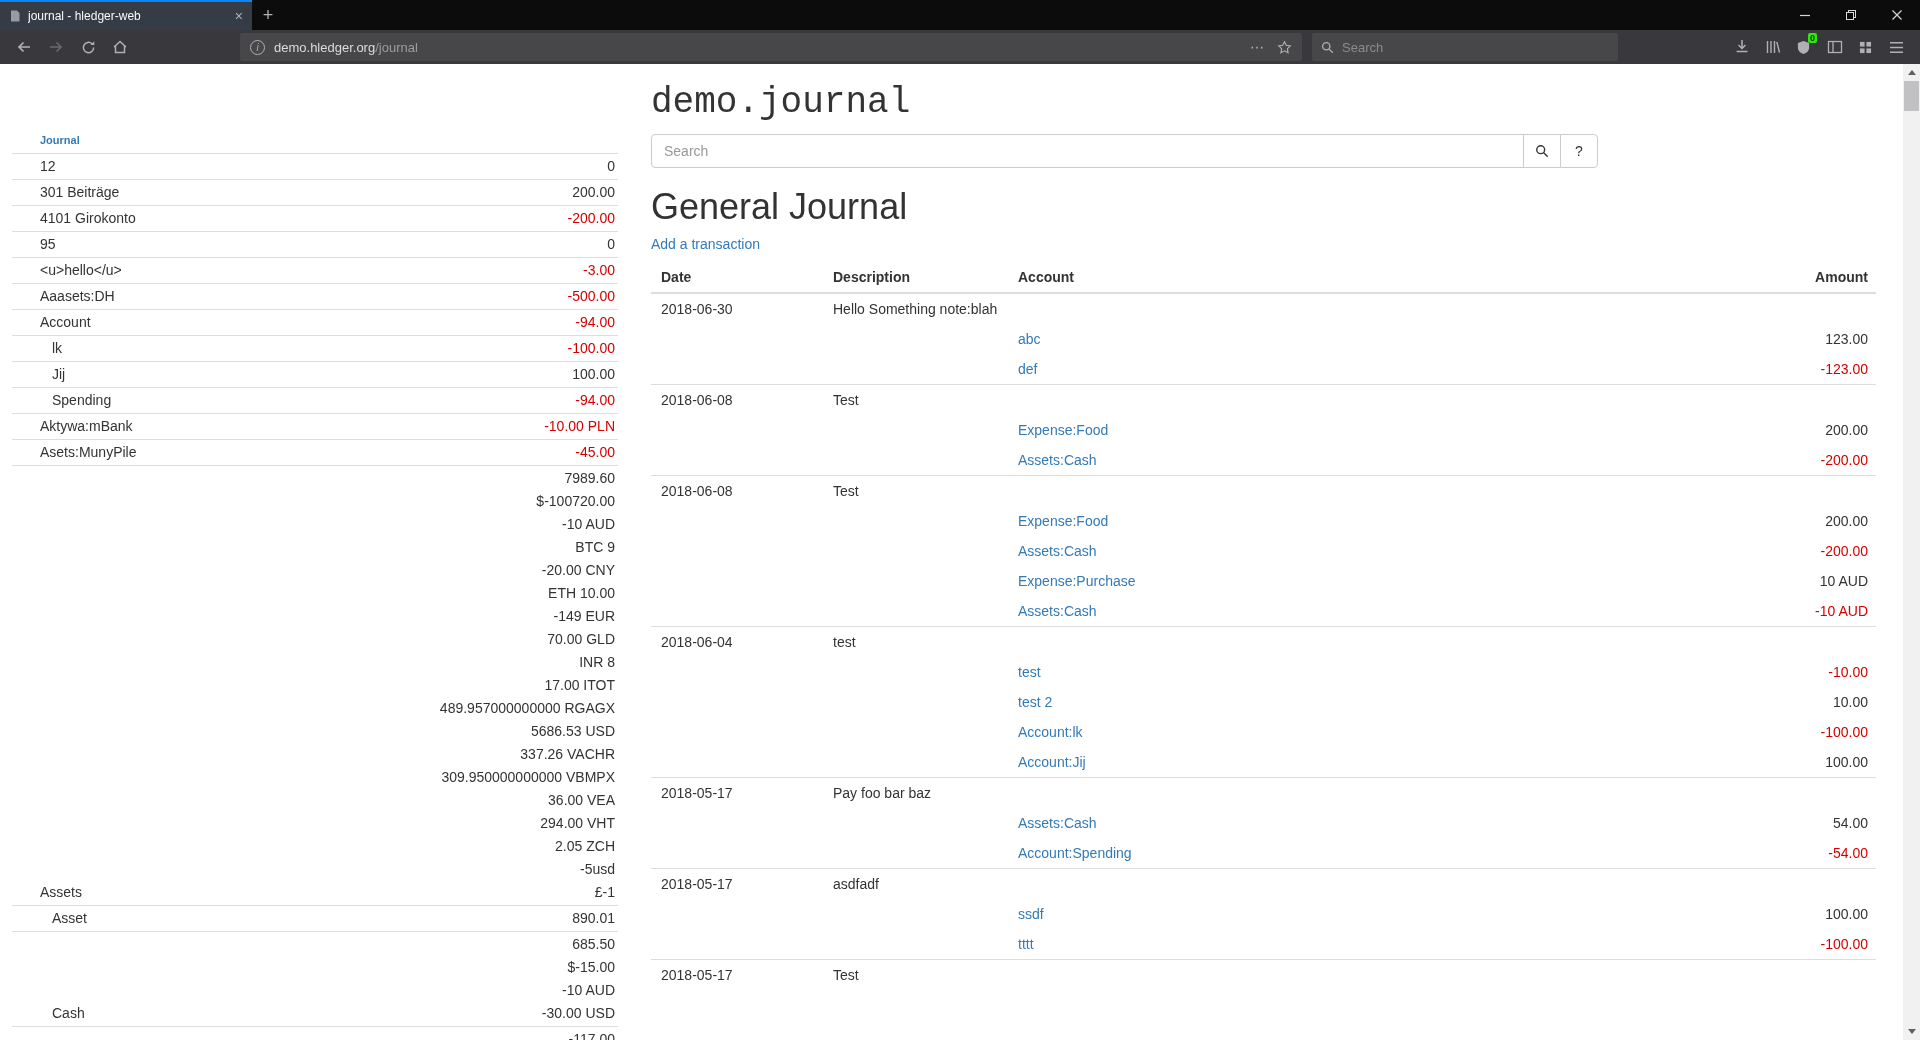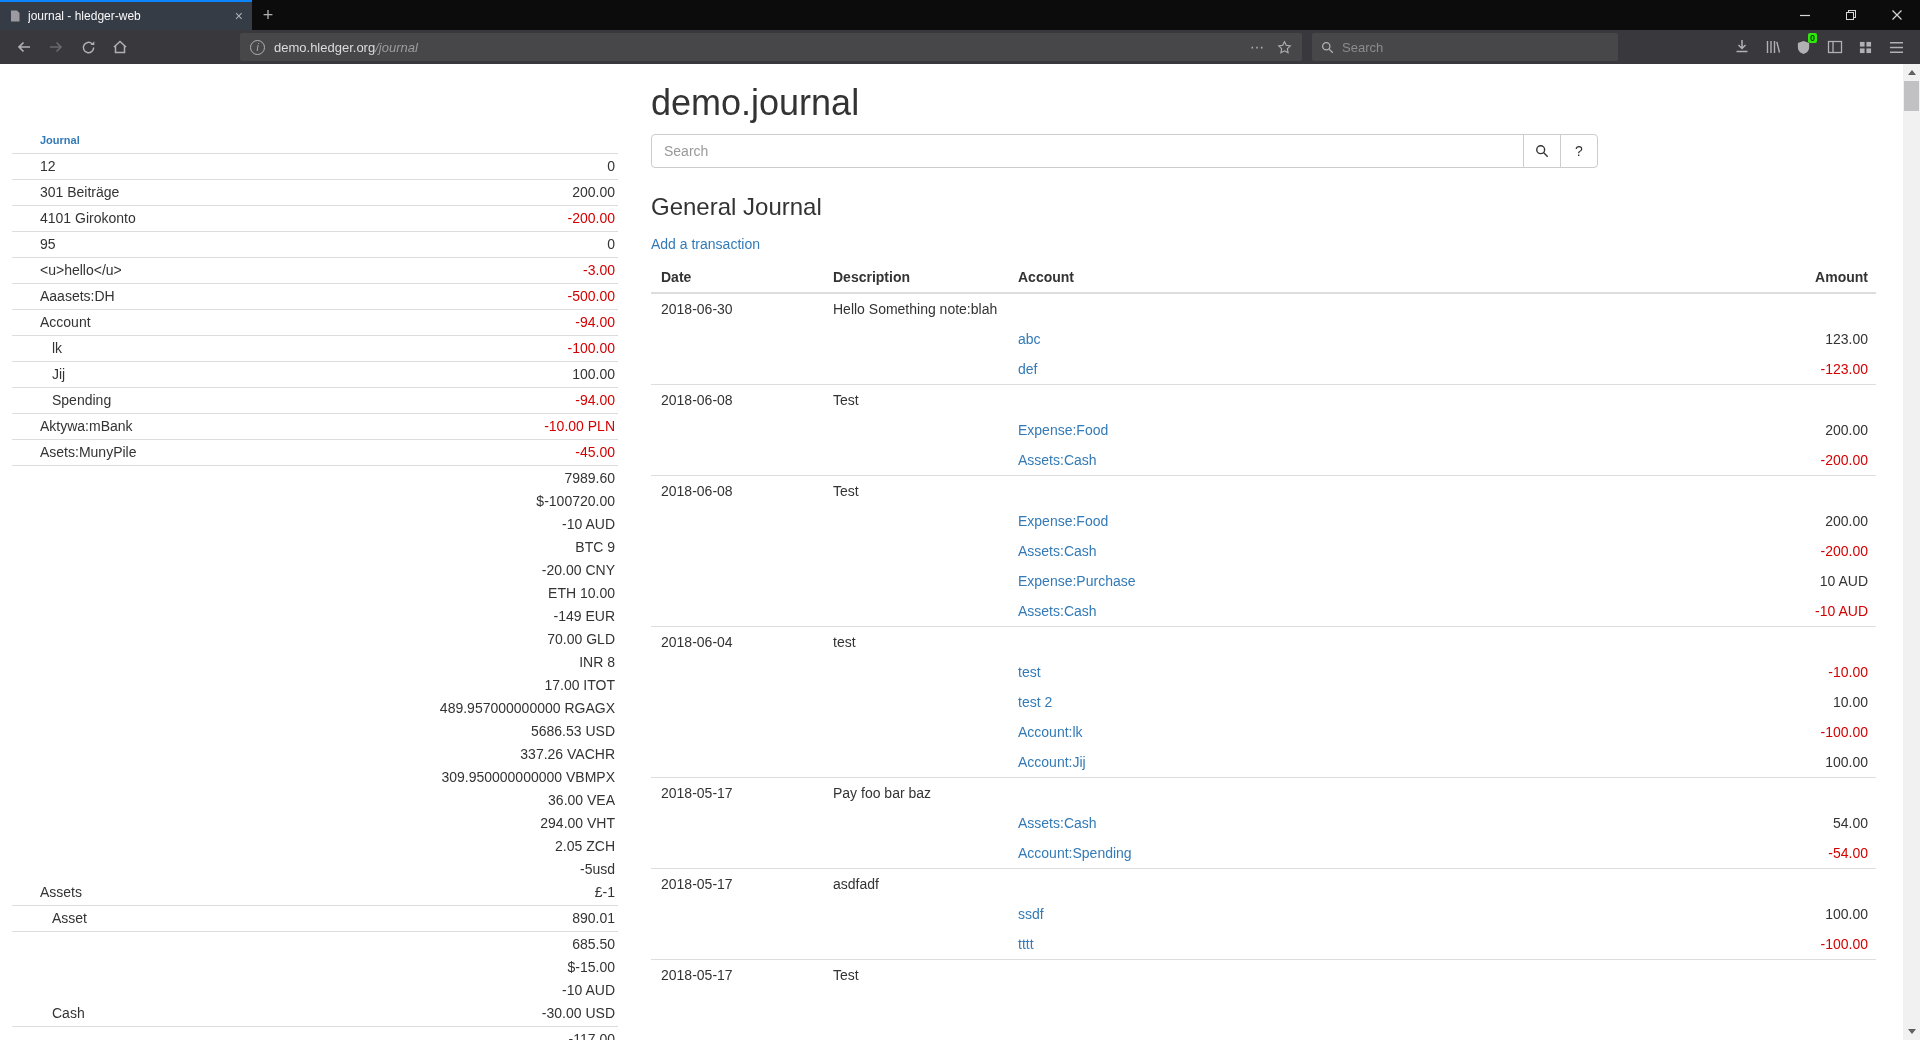--- a/index.html
+++ b/index.html
@@ -26,21 +26,21 @@
   .newtab-btn{width:32px;display:flex;align-items:center;justify-content:center;color:#b1b1b3;font-size:18px;}
   .win-controls{margin-left:auto;display:flex;}
   .win-btn{width:46px;display:flex;align-items:center;justify-content:center;color:#d7d7d8;}
 
   .navbar{height:34px;background:var(--toolbar-dark);display:flex;align-items:center;padding:0 8px;}
   .nav-btn{width:32px;height:30px;display:flex;align-items:center;justify-content:center;color:#b1b1b3;border-radius:2px;}
   .nav-btn.dim{color:#69696d;}
   .urlbar{width:1062px;height:28px;margin-left:104px;background:var(--field-dark);border-radius:2px;display:flex;align-items:center;padding:0 10px;gap:9px;font-size:13px;}
   .info-icon{width:15px;height:15px;flex:none;border:1px solid #b1b1b3;border-radius:50%;color:#b1b1b3;font-size:10px;font-style:italic;display:flex;align-items:center;justify-content:center;}
   .url-domain{color:#dcdcde;}
-  .url-path{color:#9c9ca2;font-style:italic;}
+  .url-path{color:#9c9ca2;}
   .urlbar-right{margin-left:auto;display:flex;align-items:center;gap:13px;color:#b1b1b3;font-size:14px;}
   .searchbar{width:306px;height:28px;margin-left:10px;background:var(--field-dark);border-radius:2px;display:flex;align-items:center;padding:0 9px;gap:8px;color:#b1b1b3;}
   .searchbar input{background:transparent;border:none;outline:none;color:#dcdcde;font-size:13px;width:100%;font-family:inherit;}
   .searchbar input::placeholder{color:#8b8b90;}
   .toolbar-icons{margin-left:auto;display:flex;align-items:center;}
   .tool-btn{width:31px;height:30px;position:relative;display:flex;align-items:center;justify-content:center;color:#b1b1b3;}
   .ext-badge{position:absolute;top:1px;right:2px;background:var(--badge-green);color:#073b00;font-size:9px;line-height:10px;padding:0 2px;border-radius:2px;font-weight:bold;}
 
   
   .page{position:relative;display:flex;height:976px;background:#fff;}
@@ -49,27 +49,27 @@
   .sidebar-heading{display:inline-block;color:var(--link-blue);font-weight:bold;font-size:11px;padding-left:28px;margin-bottom:7px;text-decoration:none;}
   .acct-table{width:606px;border-collapse:collapse;font-size:14px;color:var(--text-dark);}
   .acct-table tr{border-top:1px solid var(--border-gray);}
   .acct-table td{vertical-align:bottom;padding:1px 0;}
   td.acct-name{line-height:23px;white-space:nowrap;}
   td.acct-bal{text-align:right;padding-right:3px;}
   .acct-bal .amount{line-height:23px;white-space:nowrap;}
   .neg{color:var(--negative-red);}
 
   .main{margin-left:33px;width:1225px;}
-  .page-title{font-size:36px;font-weight:500;color:var(--text-dark);margin:18px 0 10px;line-height:42px;}
+  .page-title{font-size:36px;font-weight:500;color:var(--text-dark);margin:18px 0 10px;line-height:42px;font-family:Liberation Mono, monospace;}
   .search-row{display:flex;}
   .search-input{width:873px;height:34px;border:1px solid #ccc;border-radius:4px 0 0 4px;padding:6px 12px;font-size:14px;color:#555;outline:none;font-family:inherit;}
   .search-input::placeholder{color:#999;}
   .btn{height:34px;width:38px;border:1px solid #ccc;background:#fff;color:#333;display:flex;align-items:center;justify-content:center;margin-left:-1px;font-size:14px;cursor:pointer;font-family:inherit;}
   .btn.last{border-radius:0 4px 4px 0;}
-  .section-title{font-size:24px;font-weight:500;color:var(--text-dark);margin:22px 0 10px;line-height:34px;}
+  .section-title{font-size:36px;font-weight:500;color:var(--text-dark);margin:22px 0 10px;line-height:34px;}
   .add-link{display:inline-block;color:var(--link-blue);font-size:14px;line-height:20px;margin-bottom:8px;text-decoration:none;}
 
   .journal-table{width:1225px;border-collapse:collapse;font-size:14px;table-layout:fixed;}
   .journal-table th{text-align:left;font-weight:bold;padding:5px 10px 5px 10px;border-bottom:2px solid var(--border-gray);line-height:20px;}
   .journal-table td{padding:5px 10px;line-height:20px;overflow:hidden;white-space:nowrap;}
   .journal-table th.amount,.journal-table td.amount{text-align:right;padding-right:8px;}
   tr.txn-row{border-top:1px solid var(--border-gray);}
   a.acct-link{color:var(--link-blue);text-decoration:none;}
 
   

